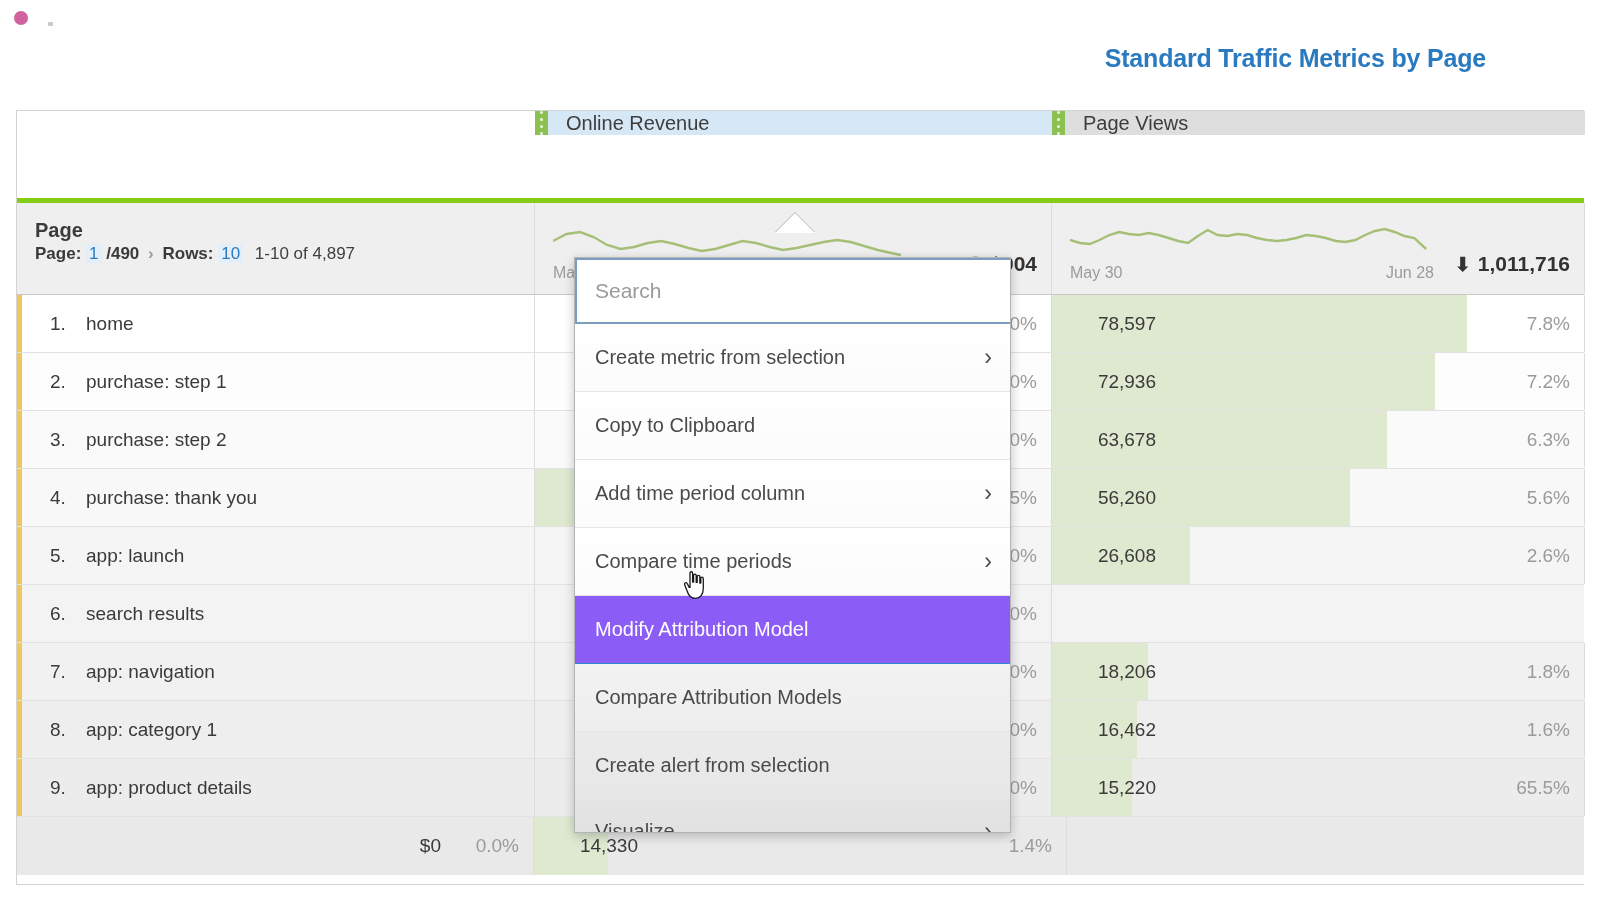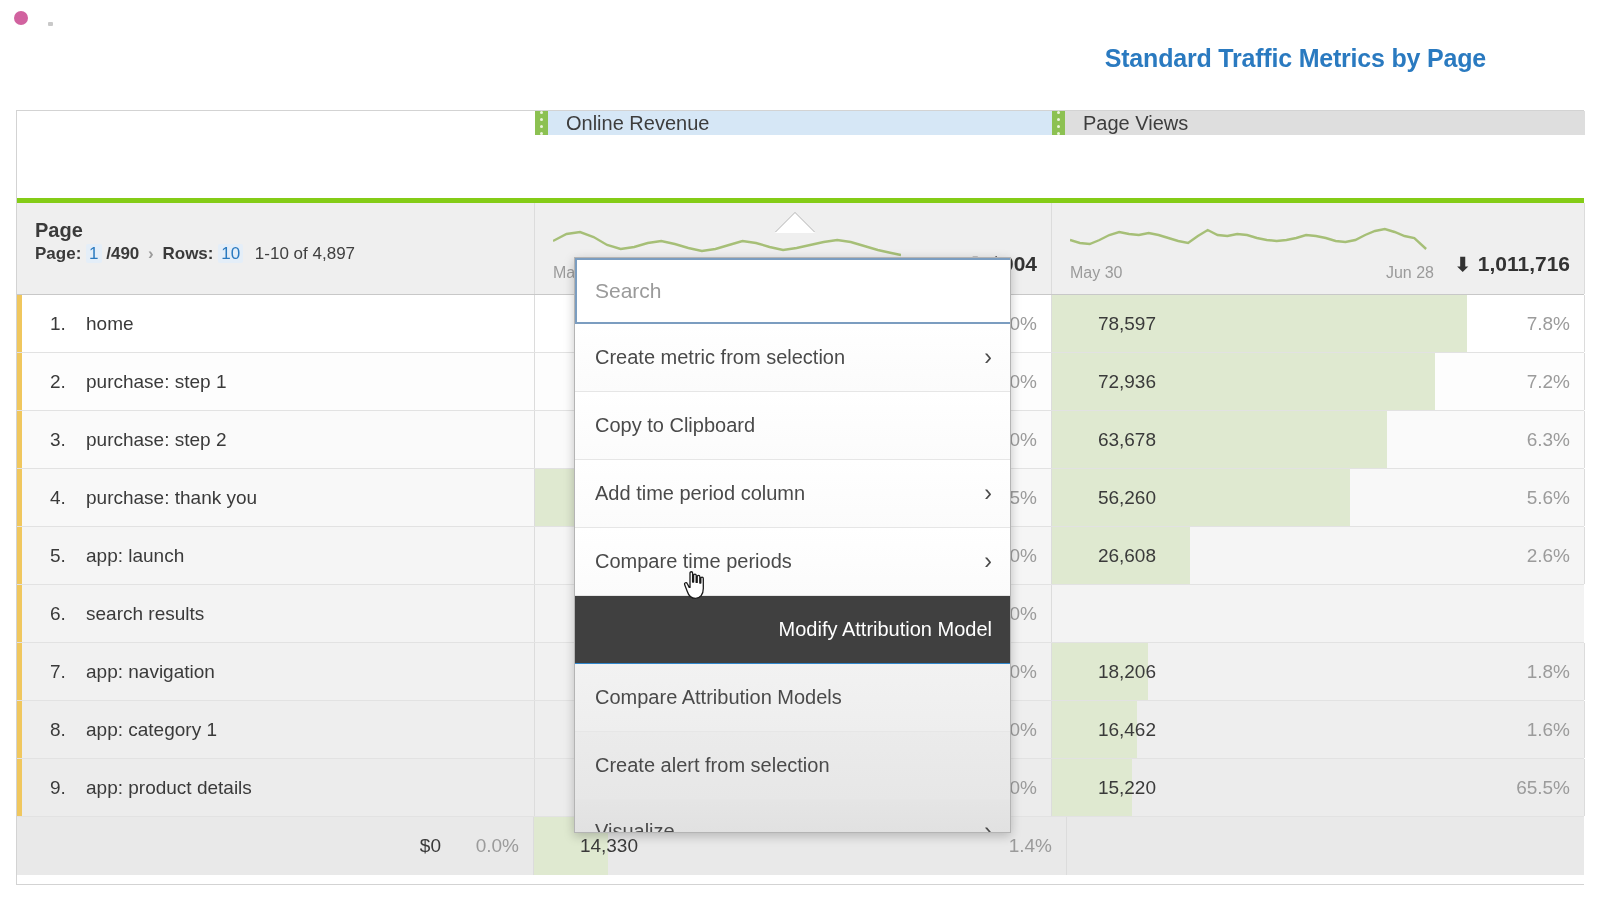--- a/index.html
+++ b/index.html
@@ -198,23 +198,22 @@
     background: linear-gradient(#ffffff,#fbfbfb);
     border-bottom: 1px solid #e6e6e6;
     white-space: nowrap;
   }
   .ctx-item .ilabel { flex: 1; }
   .ctx-item .chev {
     font-size: 23px; color: #4a4a4a; line-height: 1;
     margin-left: 10px;
   }
   .ctx-item.sel {
-    background: #404040; color: #ffffff;
+    background: #8b5cf6; color: #ffffff;
     border-bottom-color: #2f87cd;
-    text-align: right;
   }
   .ctx-item.shade1 { background: linear-gradient(#f2f2f2,#eeeeee); }
   .ctx-item.shade2 { background: linear-gradient(#ebebeb,#e7e7e7); }
   .ctx-item.shade3 { background: linear-gradient(#e5e5e5,#e1e1e1); }
   .ctx-item.clipped { height: 34px; overflow: hidden; align-items: flex-start; padding-top: 20px; }
 
   
   .cursor {
     position: absolute; left: 682px; top: 570px;
     width: 26px; height: 30px; z-index: 60;

